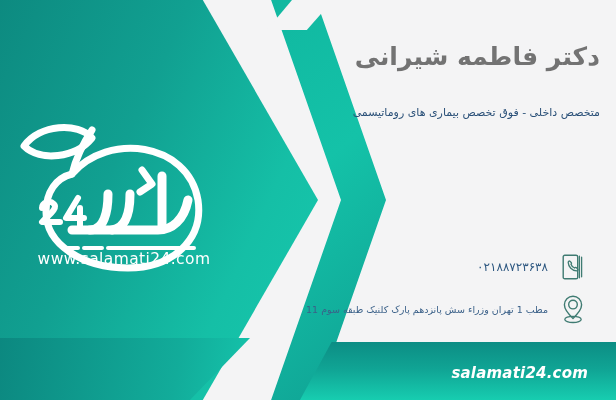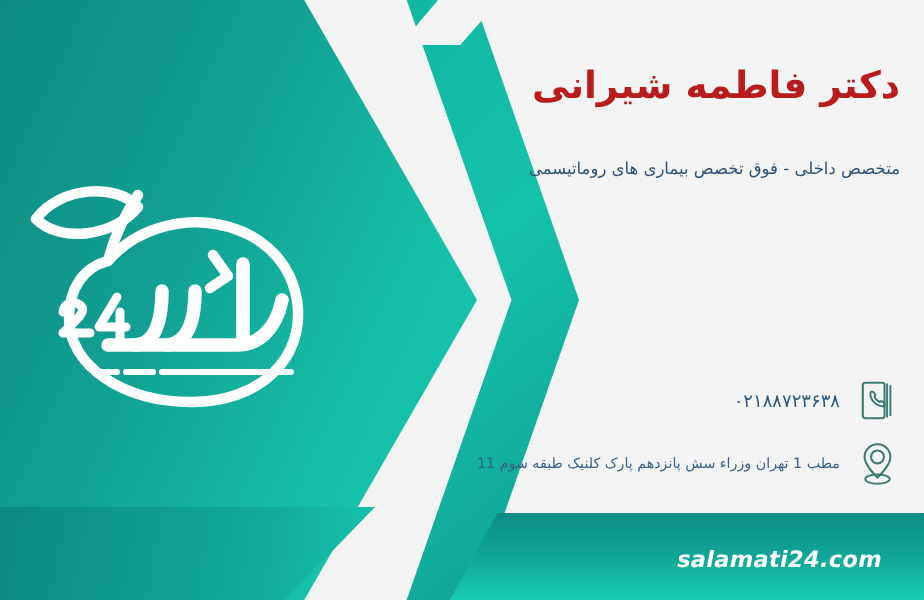--- a/index.html
+++ b/index.html
@@ -123,21 +123,21 @@
     text-align: right;
   }
 
   .doctor-name {
     position: absolute;
     right: 16px;
     top: 42px;
     width: 280px;
     font-size: 25px;
     font-weight: bold;
-    color: #b91c1c;
+    color: #737373;
     letter-spacing: 0.2px;
     white-space: nowrap;
   }
 
   .specialty-1 {
     position: absolute;
     right: 16px;
     top: 106px;
     width: 284px;
     font-size: 11px;
@@ -151,21 +151,21 @@
     right: 16px;
     top: 136px;
     width: 284px;
     font-size: 10px;
     color: #3b6189;
     white-space: nowrap;
   }
 
   .info-row {
     position: absolute;
-    right: 16px;
+    right: 28px;
     display: flex;
     align-items: center;
     justify-content: flex-end;
     gap: 10px;
     direction: rtl;
   }
   .info-row.phone { top: 250px; }
   .info-row.addr  { top: 292px; }
 
   .info-icon {
@@ -232,20 +232,21 @@
       <path d="M118 86 C118 104, 114 120, 100 122" stroke="#ffffff" stroke-width="9" stroke-linecap="round" fill="none"></path>
       <path d="M96 86 C96 104, 92 122, 78 122" stroke="#ffffff" stroke-width="9" stroke-linecap="round" fill="none"></path>
 
       <path d="M30 100 C30 94, 38 92, 42 96 C46 100, 38 106, 30 114 L48 114" stroke="#ffffff" stroke-width="6" stroke-linecap="round" stroke-linejoin="round" fill="none"></path>
       <path d="M66 90 L54 110 L72 110 M68 100 L68 118" stroke="#ffffff" stroke-width="6" stroke-linecap="round" stroke-linejoin="round" fill="none"></path>
 
       <path d="M182 140 L96 140 M90 140 L72 140 M66 140 L52 140" stroke="#ffffff" stroke-width="4" stroke-linecap="round" fill="none"></path>
     </svg>
   </div>
 
+  <div class="logo-url">www.salamati24.com</div>
 
   <div class="content">
 
     <div class="doctor-name">دکتر فاطمه شیرانی</div>
 
     <div class="specialty-1">متخصص داخلی - فوق تخصص بیماری های روماتیسمی</div>
 
 
     <div class="info-row phone">
       <span class="info-icon">

